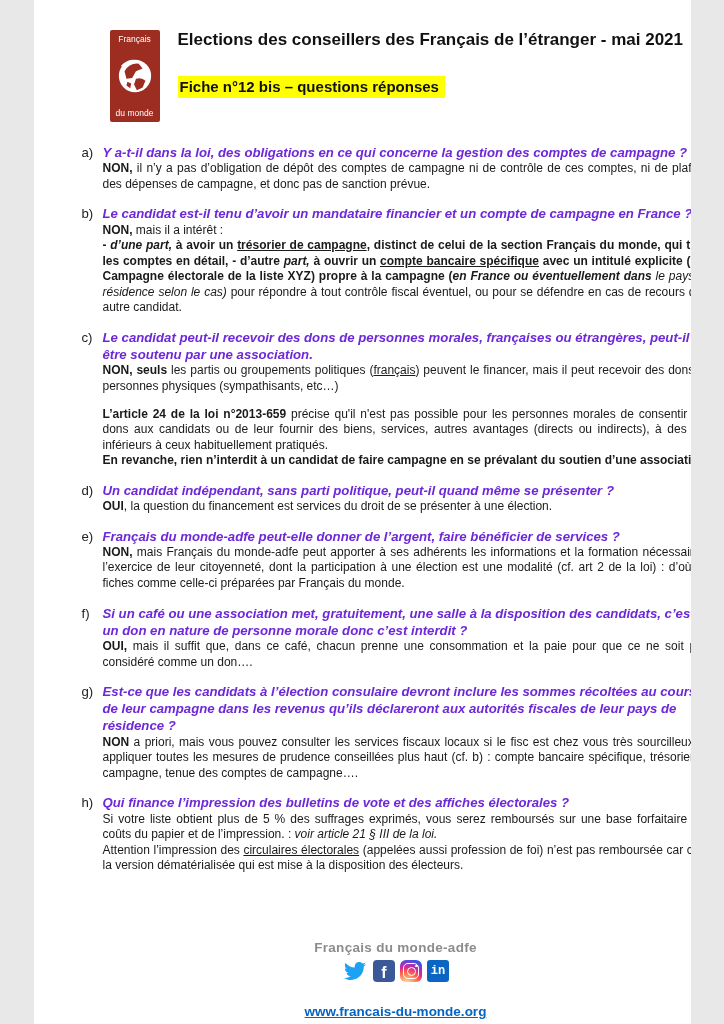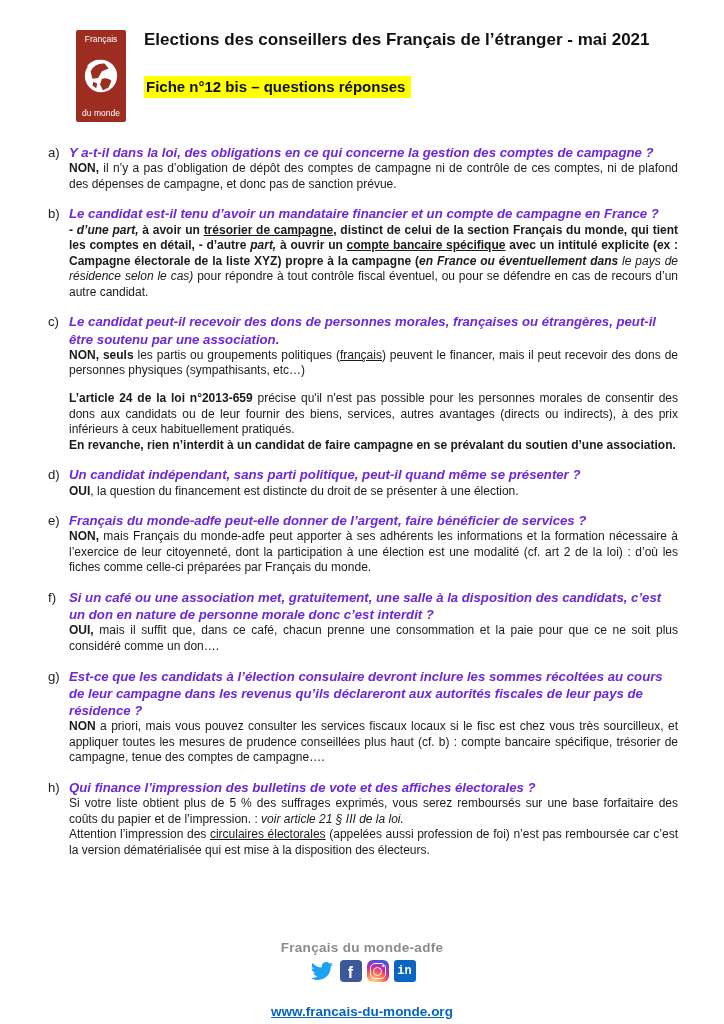--- a/index.html
+++ b/index.html
@@ -1,16 +1,16 @@
 <!DOCTYPE html>
 <html><head>
 <meta charset="utf-8">
 <style>
   html,body{margin:0;padding:0;background:#e8e8e8;}
-  .page{position:relative;width:724px;height:1024px;background:#ffffff;margin:0 auto;
+  .page{position:relative;width:657px;height:1024px;background:#ffffff;margin:0 auto;
         font-family:"Liberation Sans",sans-serif;color:#1a1a1a;overflow:hidden;}
 
   
   .logo{position:absolute;left:76px;top:30px;width:50px;height:92px;background:#9d2c21;
         color:#fff;display:flex;flex-direction:column;align-items:center;justify-content:space-between;
         padding:5px 2px;box-sizing:border-box;border-radius:2px;}
   .logo-txt{font-size:8.5px;line-height:1;white-space:nowrap;}
   .globe{width:38px;height:38px;}
   .title{position:absolute;left:144px;top:30px;width:540px;font-size:17px;font-weight:bold;color:#111;}
   .subtitle{position:absolute;left:144px;top:76px;background:#ffff00;padding:2px 6px 3px 2px;
@@ -69,37 +69,38 @@
         <div class="qa-label">a)</div>
         <div class="qa-body">
           <p class="question"><span>Y a-t-il dans la loi, des obligations en ce qui concerne la gestion des comptes de campagne ?</span></p>
           <p class="answer"><span class="b">NON,</span><span> il n’y a pas d’obligation de dépôt des comptes de campagne ni de contrôle de ces comptes, ni de plafond des dépenses de campagne, et donc pas de sanction prévue.</span></p>
         </div>
       </div>
       <div class="qa-item">
         <div class="qa-label">b)</div>
         <div class="qa-body">
           <p class="question"><span>Le candidat est-il tenu d’avoir un mandataire financier et un compte de campagne en France ?</span></p>
+          <p class="answer"><span class="b">NON,</span><span> mais il a intérêt :</span></p>
           <p class="answer"><span class="b">- </span><span class="b i">d’une part,</span><span class="b"> à avoir un </span><span class="b u">trésorier de campagne</span><span class="b">, distinct de celui de la section Français du monde, qui tient les comptes en détail, - d’autre </span><span class="b i">part,</span><span class="b"> à ouvrir un </span><span class="b u">compte bancaire spécifique</span><span class="b"> avec un intitulé explicite (ex : Campagne électorale de la liste XYZ) propre à la campagne (</span><span class="b i">en France ou éventuellement dans</span><span class="i"> le pays de résidence selon le cas)</span><span> pour répondre à tout contrôle fiscal éventuel, ou pour se défendre en cas de recours d’un autre candidat.</span></p>
         </div>
       </div>
       <div class="qa-item">
         <div class="qa-label">c)</div>
         <div class="qa-body">
           <p class="question"><span>Le candidat peut-il recevoir des dons de personnes morales, françaises ou étrangères, peut-il être soutenu par une association.</span></p>
           <p class="answer"><span class="b">NON, seuls</span><span> les partis ou groupements politiques (</span><span class="u">français</span><span>) peuvent le financer, mais il peut recevoir des dons de personnes physiques (sympathisants, etc…)</span></p>
           <p class="answer gap"><span class="b">L’article 24 de la loi n°2013-659</span><span> précise qu'il n'est pas possible pour les personnes morales de consentir des dons aux candidats ou de leur fournir des biens, services, autres avantages (directs ou indirects), à des prix inférieurs à ceux habituellement pratiqués.</span></p>
           <p class="answer"><span class="b">En revanche, rien n’interdit à un candidat de faire campagne en se prévalant du soutien d’une association.</span></p>
         </div>
       </div>
       <div class="qa-item">
         <div class="qa-label">d)</div>
         <div class="qa-body">
           <p class="question"><span>Un candidat indépendant, sans parti politique, peut-il quand même se présenter ?</span></p>
-          <p class="answer"><span class="b">OUI</span><span>, la question du financement est distincte du droit de se présenter à une élection.</span></p>
+          <p class="answer"><span class="b">OUI</span><span>, la question du financement est services du droit de se présenter à une élection.</span></p>
         </div>
       </div>
       <div class="qa-item">
         <div class="qa-label">e)</div>
         <div class="qa-body">
           <p class="question"><span>Français du monde-adfe peut-elle donner de l’argent, faire bénéficier de services ?</span></p>
           <p class="answer"><span class="b">NON,</span><span> mais Français du monde-adfe peut apporter à ses adhérents les informations et la formation nécessaire à l’exercice de leur citoyenneté, dont la participation à une élection est une modalité (cf. art 2 de la loi) : d’où les fiches comme celle-ci préparées par Français du monde.</span></p>
         </div>
       </div>
       <div class="qa-item">

